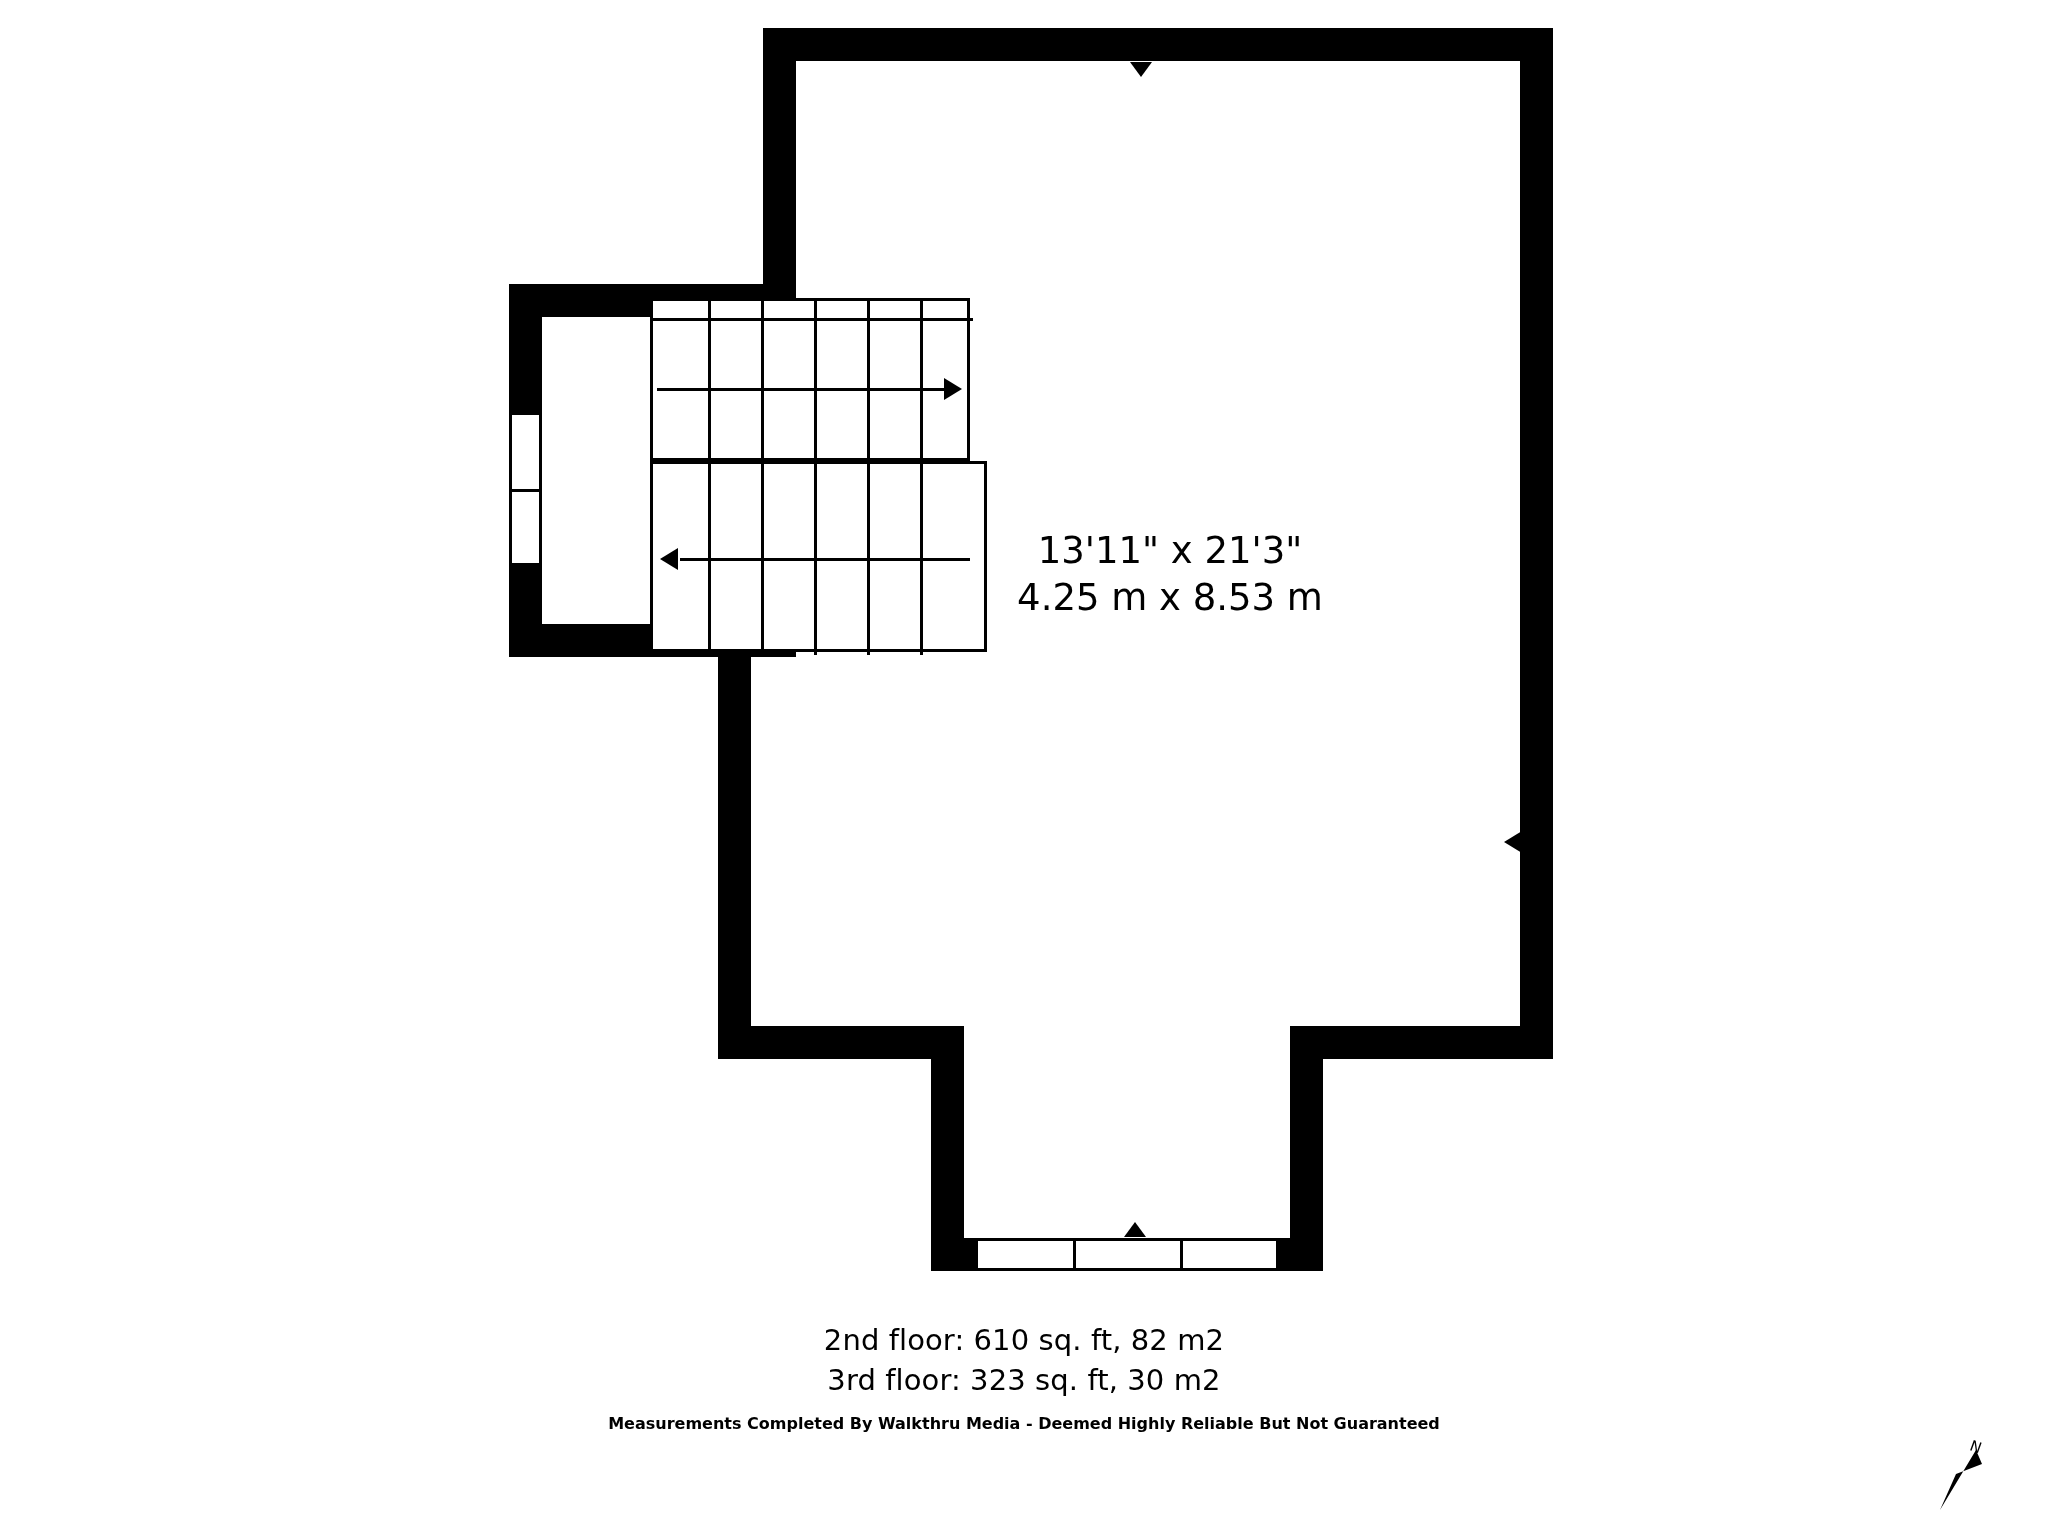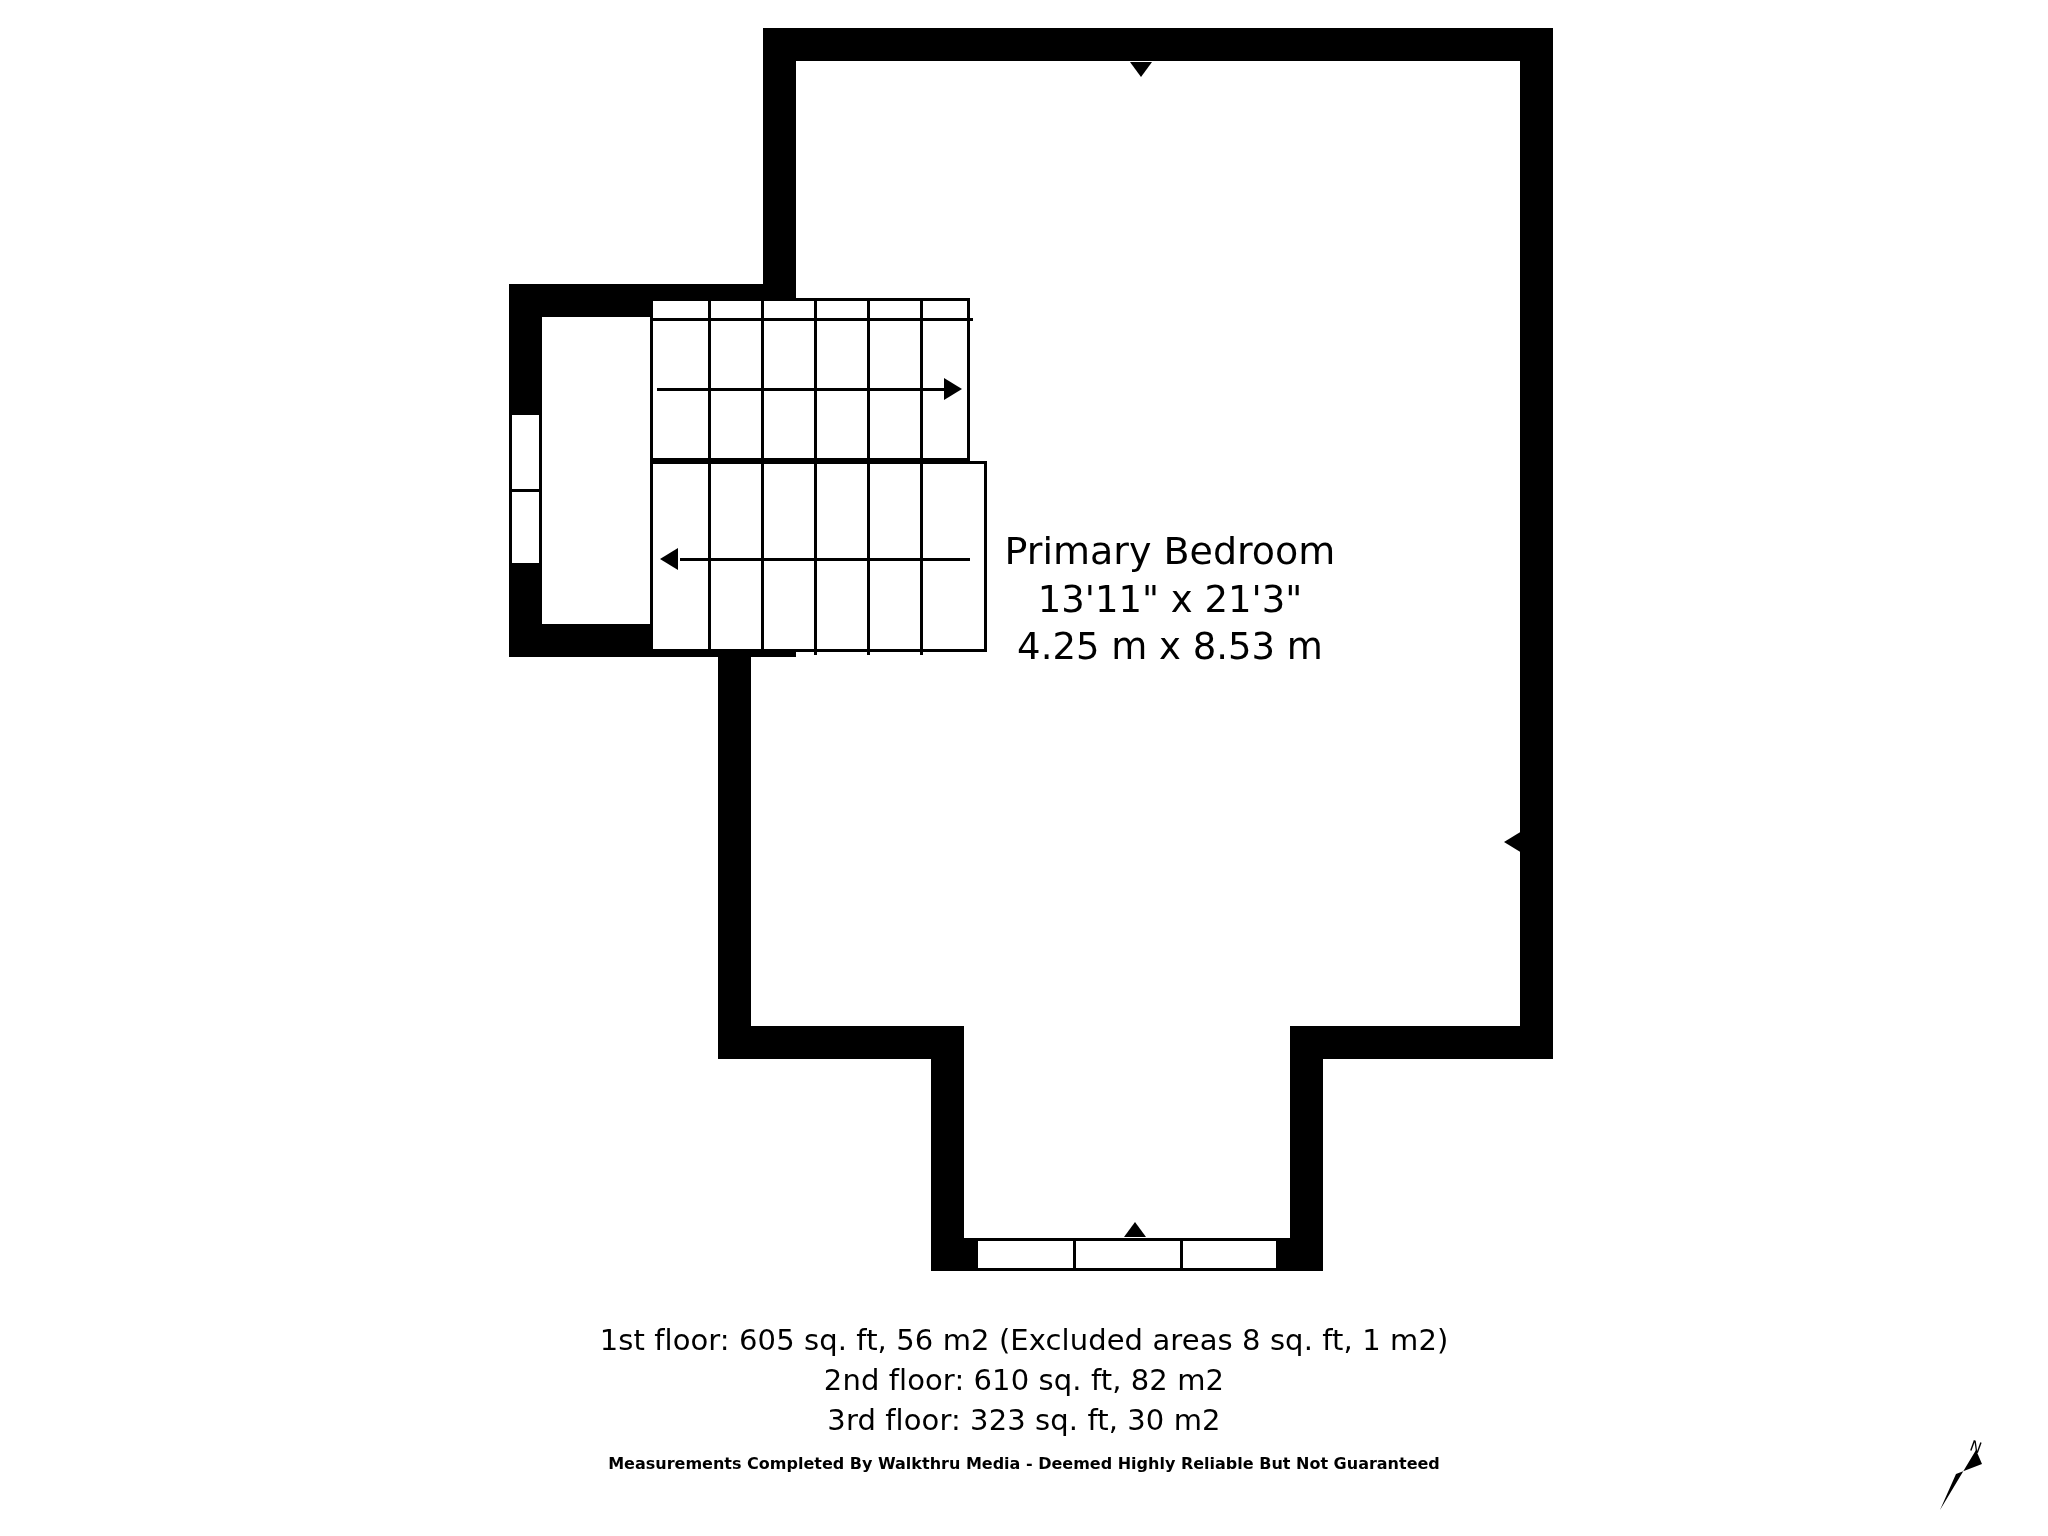--- a/index.html
+++ b/index.html
@@ -213,27 +213,25 @@
     <div class="stair-step" style="left:55px; top:0px; width:3px; height:191px;"></div>
     <div class="stair-step" style="left:108px; top:0px; width:3px; height:191px;"></div>
     <div class="stair-step" style="left:161px; top:0px; width:3px; height:191px;"></div>
     <div class="stair-step" style="left:214px; top:0px; width:3px; height:191px;"></div>
     <div class="stair-step" style="left:267px; top:0px; width:3px; height:191px;"></div>
   </div>
   <div class="stair-arrow-line" style="left:680px; top:558px; width:290px;"></div>
   <div class="arrow-head arrow-left" style="left:660px; top:548px;"></div>
 
   <div class="room-label" style="left:920px; top:527px; width:500px;">
-    <span class="room-name">Primary Bedroom</span>
     <span class="room-dim-ft">13'11" x 21'3"</span>
     <span class="room-dim-m">4.25 m x 8.53 m</span>
   </div>
 
   <div class="footer">
-    <span class="line">1st floor: 605 sq. ft, 56 m2 (Excluded areas 8 sq. ft, 1 m2)</span>
     <span class="line">2nd floor: 610 sq. ft, 82 m2</span>
     <span class="line">3rd floor: 323 sq. ft, 30 m2</span>
     <span class="disclaimer">Measurements Completed By Walkthru Media - Deemed Highly Reliable But Not Guaranteed</span>
   </div>
 
   <div class="north">
     <span class="n-letter">N</span>
     <svg width="70" height="80" viewBox="0 0 70 80">
       <polygon points="10,72 46,12 52,26 26,36" fill="#000000"></polygon>
     </svg>

